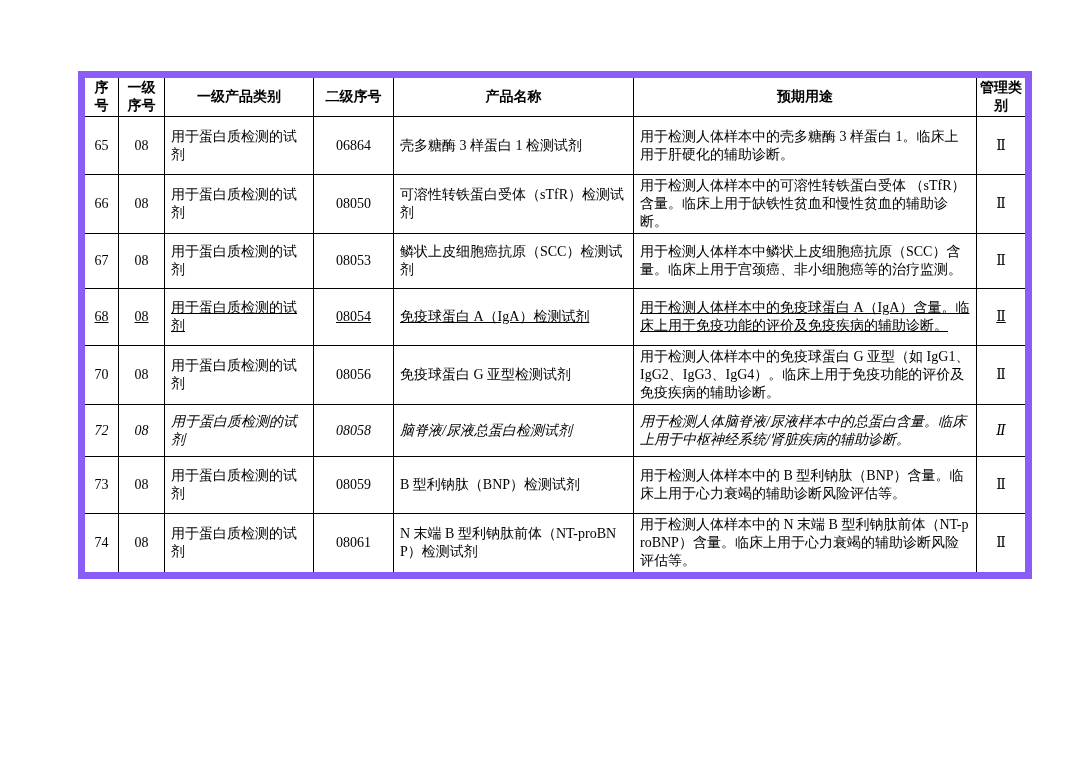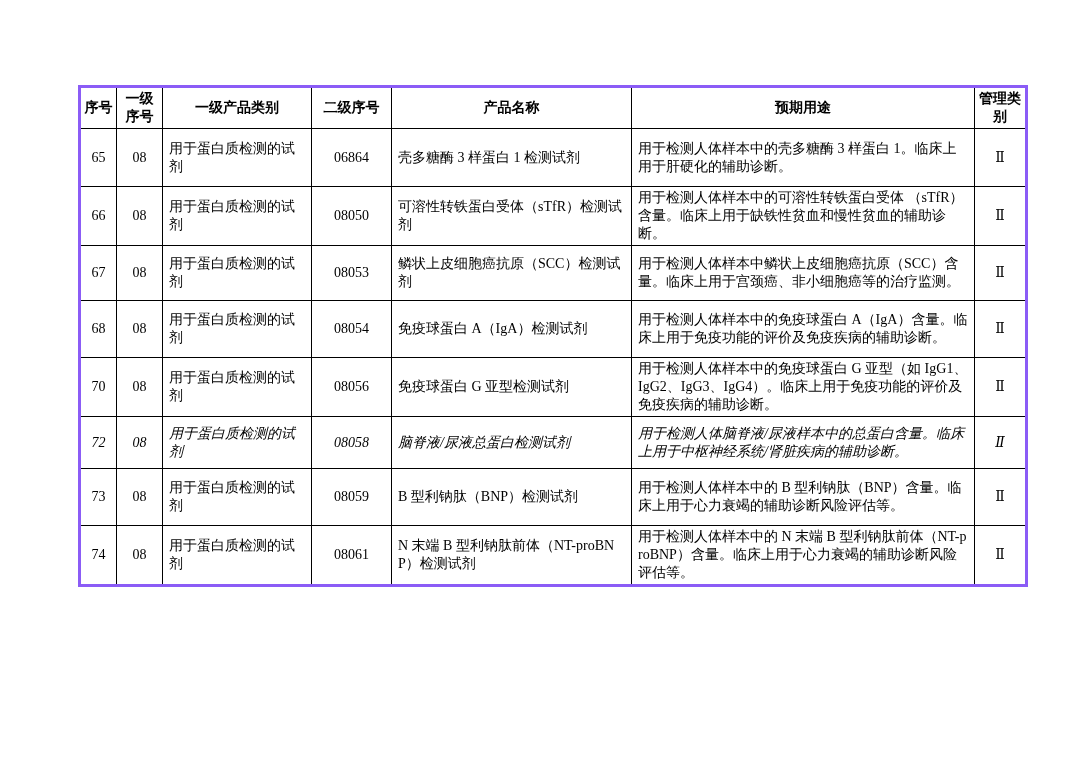--- a/index.html
+++ b/index.html
@@ -10,25 +10,25 @@
     color: #000000;
   }
   .page {
     position: relative;
     width: 1080px; height: 763px;
     background: #ffffff;
     overflow: hidden;
   }
   table.doc-table {
     position: absolute;
-    left: 78px; top: 85px;
+    left: 78px; top: 71px;
     width: 947px;
     border-collapse: collapse;
     table-layout: fixed;
-    border: 3px solid #8b5cf6;
+    border: 7px solid #8b5cf6;
   }
   .doc-table th, .doc-table td {
     border: 1px solid #000000;
     font-size: 14px;
     line-height: 18px;
     vertical-align: middle;
     overflow: hidden;
     word-break: break-all;
   }
   .doc-table th {
@@ -87,21 +87,21 @@
         </tr>
         <tr style="height: 55px;">
           <td class="align-center">67</td>
           <td class="align-center">08</td>
           <td class="align-left">用于蛋白质检测的试剂</td>
           <td class="align-center">08053</td>
           <td class="align-left">鳞状上皮细胞癌抗原（SCC）检测试剂</td>
           <td class="align-left">用于检测人体样本中鳞状上皮细胞癌抗原（SCC）含量。临床上用于宫颈癌、非小细胞癌等的治疗监测。</td>
           <td class="align-center">Ⅱ</td>
         </tr>
-        <tr style="height: 57px;">
+        <tr style="height: 57px; text-decoration: underline;">
           <td class="align-center">68</td>
           <td class="align-center">08</td>
           <td class="align-left">用于蛋白质检测的试剂</td>
           <td class="align-center">08054</td>
           <td class="align-left">免疫球蛋白 A（IgA）检测试剂</td>
           <td class="align-left">用于检测人体样本中的免疫球蛋白 A（IgA）含量。临床上用于免疫功能的评价及免疫疾病的辅助诊断。</td>
           <td class="align-center">Ⅱ</td>
         </tr>
         <tr style="height: 58px;">
           <td class="align-center">70</td>

